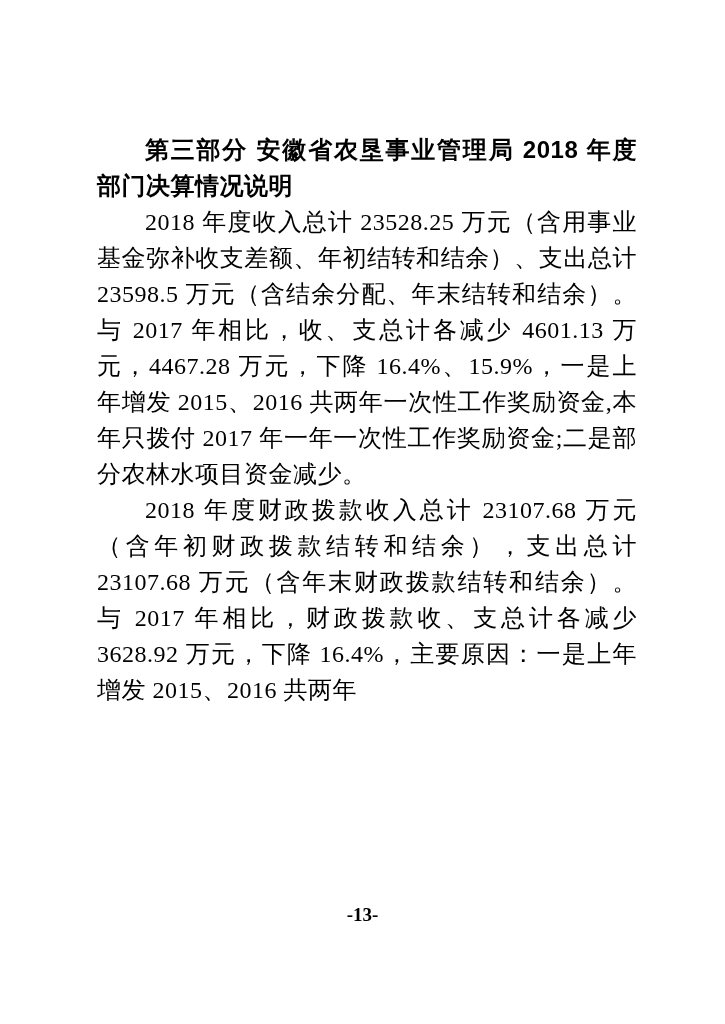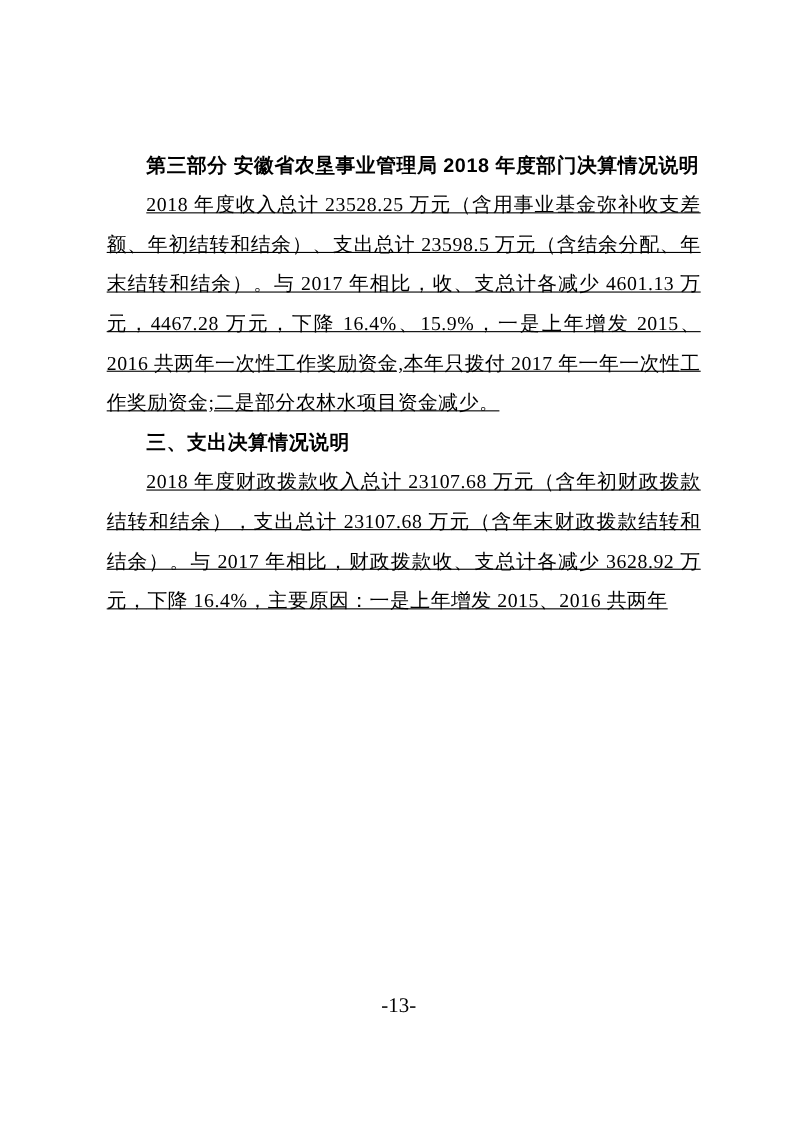--- a/index.html
+++ b/index.html
@@ -20,54 +20,53 @@
     left: 97px;
     top: 132px;
     width: 540px;
   }
   .content p {
     margin: 0;
     padding: 0;
     text-align: justify;
     text-indent: 2em;
     line-height: 36px;
-    font-size: 18px;
+    font-size: 24px;
     letter-spacing: 0.5px;
   }
   .doc-title,
   .section-heading {
     font-family: "Liberation Sans", "DejaVu Sans", sans-serif;
     font-weight: bold;
   }
   .body-para {
     font-family: "Liberation Serif", "DejaVu Serif", serif;
     font-weight: normal;
-    text-decoration: underline;
   }
   .page-number {
     position: absolute;
     top: 900px;
     left: 0;
     width: 100%;
     text-align: center;
     font-family: "Liberation Serif", "DejaVu Serif", serif;
     font-size: 19px;
     line-height: 30px;
     color: #000000;
+    font-weight: bold;
   }
 </style>
 </head>
 <body>
 
 <div class="page">
   <div class="content">
     <p class="doc-title">第三部分  安徽省农垦事业管理局 2018 年度部门决算情况说明</p>
 
     <p class="body-para">2018 年度收入总计 23528.25 万元（含用事业基金弥补收支差额、年初结转和结余）、支出总计 23598.5 万元（含结余分配、年末结转和结余）。与 2017 年相比，收、支总计各减少 4601.13 万元，4467.28 万元，下降 16.4%、15.9%，一是上年增发 2015、2016 共两年一次性工作奖励资金,本年只拨付 2017 年一年一次性工作奖励资金;二是部分农林水项目资金减少。</p>
 
 
-    <p class="section-heading">三、支出决算情况说明</p>
 
     <p class="body-para">2018 年度财政拨款收入总计 23107.68 万元（含年初财政拨款结转和结余），支出总计 23107.68 万元（含年末财政拨款结转和结余）。与 2017 年相比，财政拨款收、支总计各减少 3628.92 万元，下降 16.4%，主要原因：一是上年增发 2015、2016 共两年</p>
   </div>
 
   <div class="page-number">-13-</div>
 </div>
 
 </body></html>

